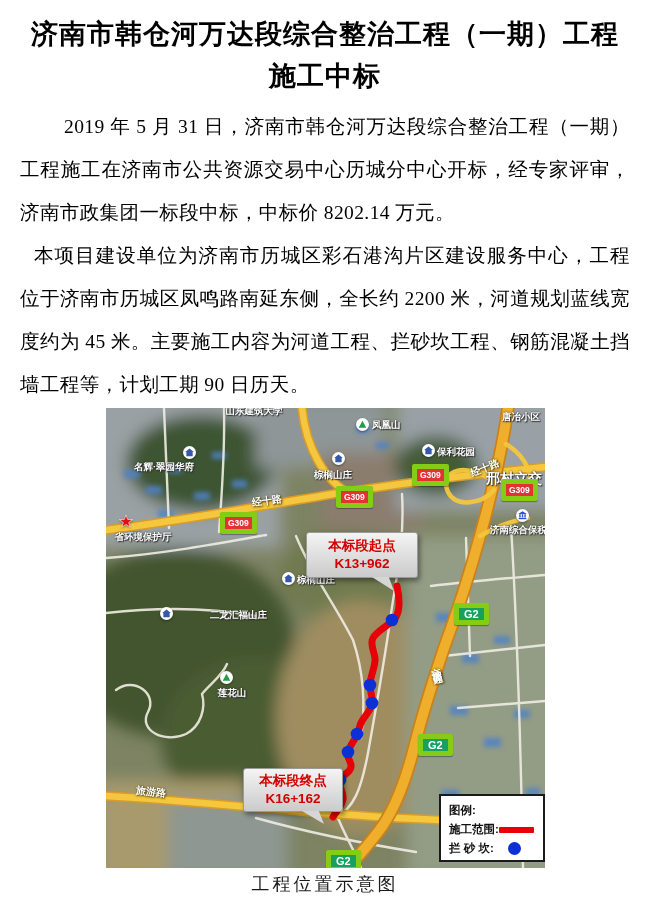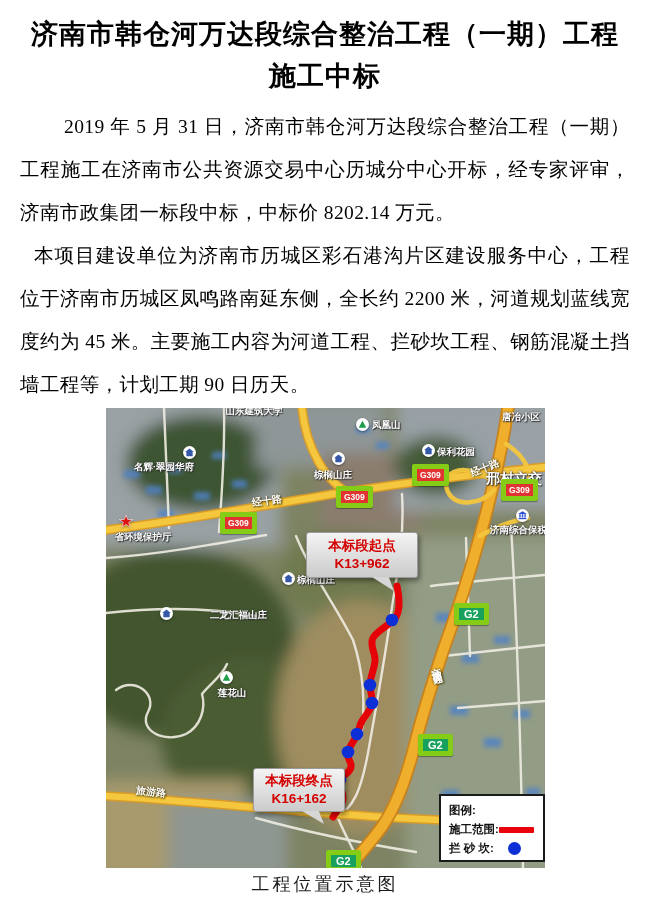--- a/index.html
+++ b/index.html
@@ -281,21 +281,21 @@
     <div class="roadname" style="left:364px; top:53px; transform:rotate(-22deg);">经十路</div>
     <div class="roadname vert" style="left:320px; top:252px; transform:rotate(-16deg);">京沪高速</div>
     <div class="roadname" style="left:30px; top:377px; transform:rotate(6deg);">旅游路</div>
 
     <div class="callout" style="left:200px; top:124px; width:112px; height:46px;">
       <div>本标段起点</div>
       <div>K13+962</div>
     </div>
     <div class="callout-tail tail-1" style="left:262px; top:169px; width:26px; height:14px;"></div>
 
-    <div class="callout" style="left:147px; top:360px; width:92px; height:44px;">
+    <div class="callout" style="left:137px; top:360px; width:100px; height:44px;">
       <div>本标段终点</div>
       <div>K16+162</div>
     </div>
     <div class="callout-tail tail-2" style="left:192px; top:403px; width:26px; height:13px;"></div>
 
     <div class="legend">
       <div class="legend-row">
         <span class="legend-text">图例:</span>
       </div>
       <div class="legend-row">

